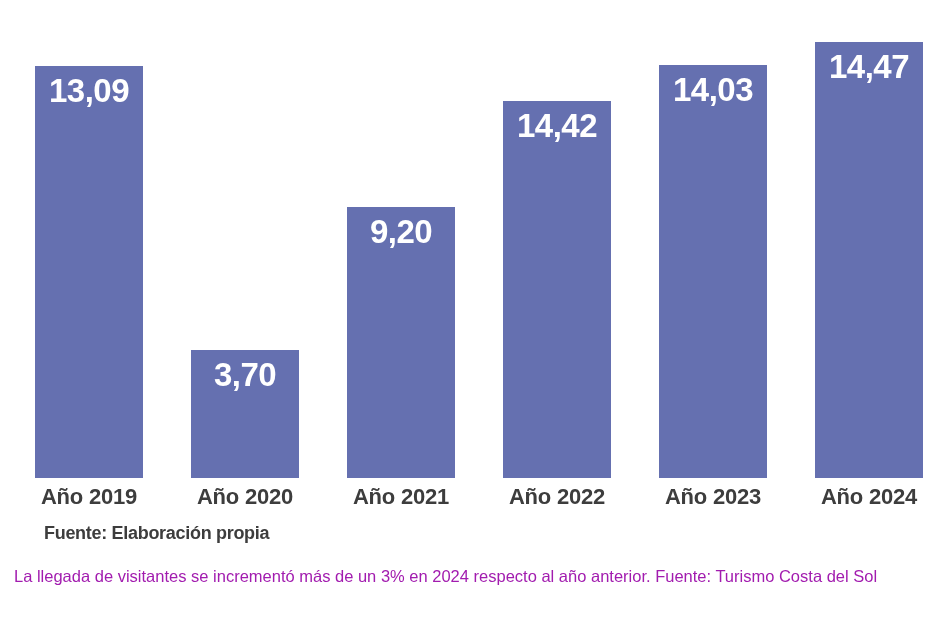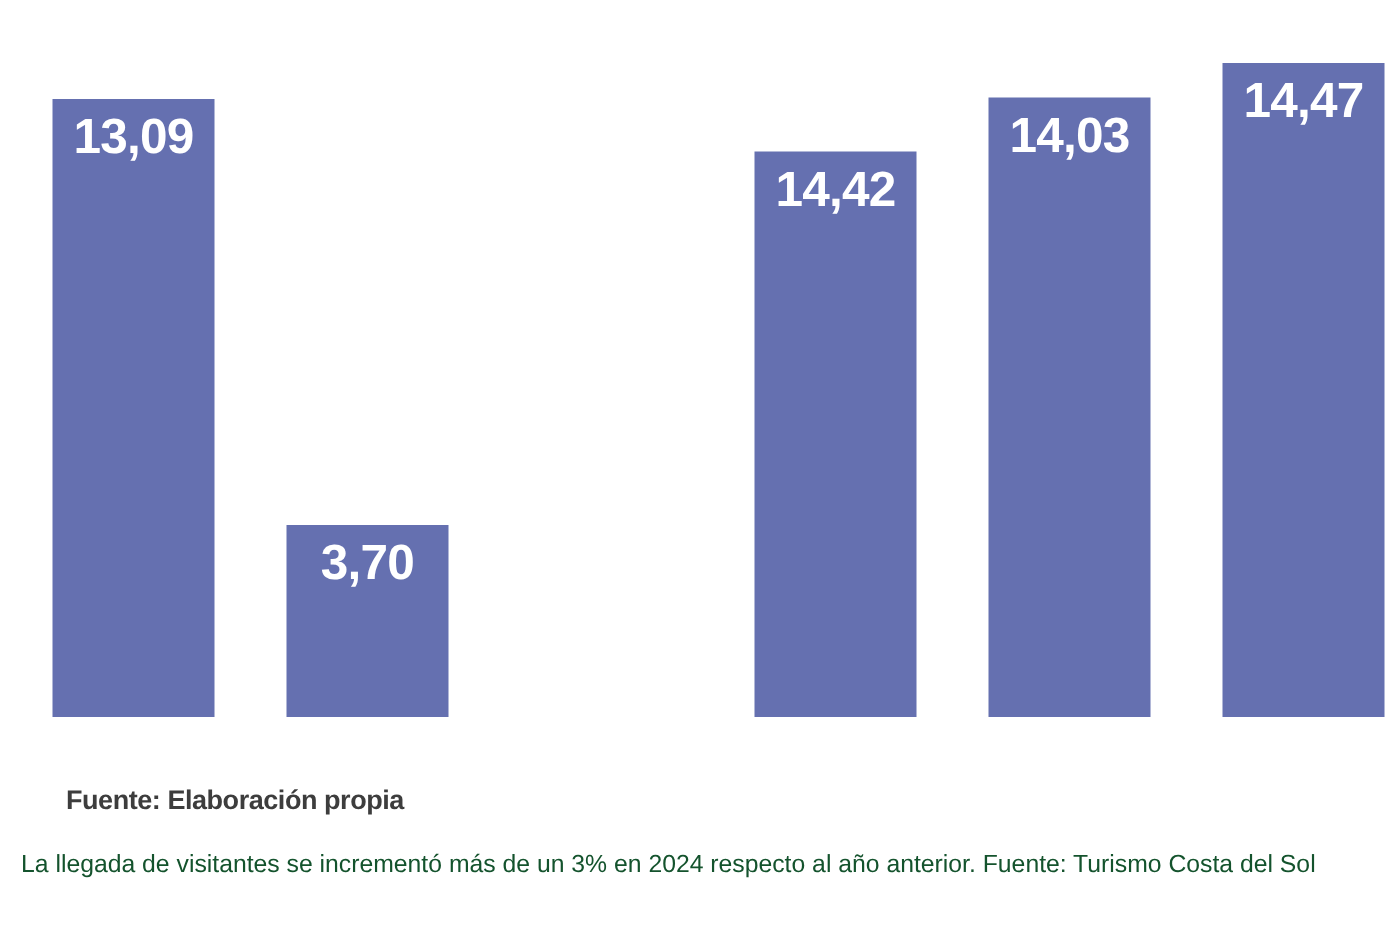--- a/index.html
+++ b/index.html
@@ -99,21 +99,21 @@
   }
 
   
   #caption {
     position: absolute;
     left: 14px;
     top: 562px;
     width: 898px;
     font-size: 16.5px;
     line-height: 29px;
-    color: #14532d;
+    color: #a21caf;
     font-family: "Liberation Sans", sans-serif;
     font-weight: normal;
   }
 </style>
 </head>
 <body>
 
 <div id="figure">
 
   <div id="plot-area">
@@ -123,20 +123,25 @@
         <span class="bar-value">13,09</span>
       </div>
     </div>
 
     <div class="bar-group" style="left:191px;">
       <div class="bar" style="height:128px;">
         <span class="bar-value">3,70</span>
       </div>
     </div>
 
+    <div class="bar-group" style="left:347px;">
+      <div class="bar" style="height:271px;">
+        <span class="bar-value">9,20</span>
+      </div>
+    </div>
 
     <div class="bar-group" style="left:503px;">
       <div class="bar" style="height:377px;">
         <span class="bar-value">14,42</span>
       </div>
     </div>
 
     <div class="bar-group" style="left:659px;">
       <div class="bar" style="height:413px;">
         <span class="bar-value">14,03</span>
@@ -144,18 +149,26 @@
     </div>
 
     <div class="bar-group" style="left:815px;">
       <div class="bar" style="height:436px;">
         <span class="bar-value">14,47</span>
       </div>
     </div>
 
   </div>
 
+  <div id="category-axis">
+    <div class="cat-label" style="left:35px;">Año 2019</div>
+    <div class="cat-label" style="left:191px;">Año 2020</div>
+    <div class="cat-label" style="left:347px;">Año 2021</div>
+    <div class="cat-label" style="left:503px;">Año 2022</div>
+    <div class="cat-label" style="left:659px;">Año 2023</div>
+    <div class="cat-label" style="left:815px;">Año 2024</div>
+  </div>
 
   <div id="source-note">Fuente: Elaboración propia</div>
 
   <div id="caption">La llegada de visitantes se incrementó más de un 3% en 2024 respecto al año anterior. Fuente: Turismo Costa del Sol</div>
 
 </div>
 
 </body></html>

